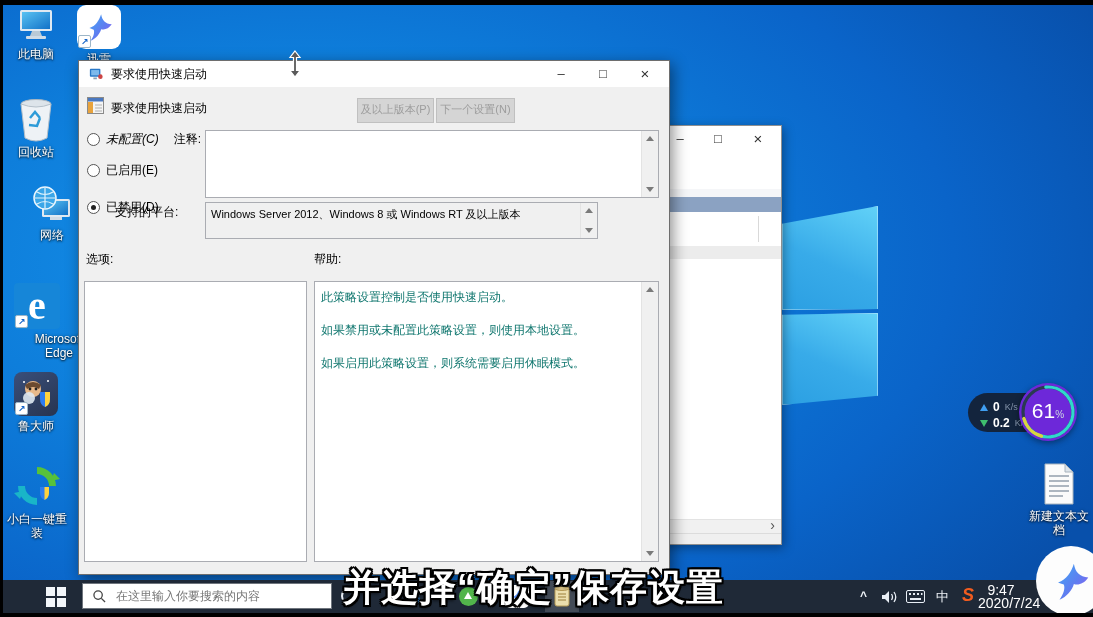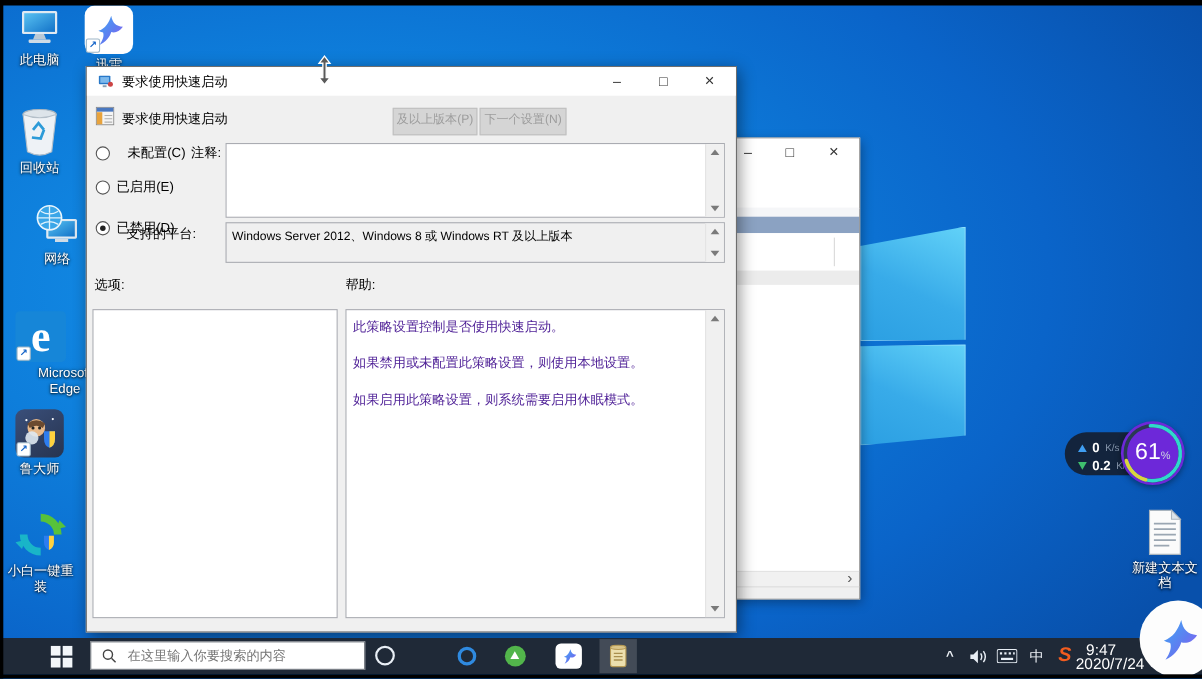--- a/index.html
+++ b/index.html
@@ -30,21 +30,21 @@
     background:#222;margin:3px 0 0 3px;}
   .rlabel{font-size:12px;color:#000;}
   .fieldlabel{font-size:12px;color:#000;}
   .box{background:#fff;border:1px solid #aaacb2;box-sizing:border-box;}
   .boxgray{background:#f0f0f0;border:1px solid #aaacb2;box-sizing:border-box;}
   .sbar{position:absolute;top:0;right:0;bottom:0;width:16px;background:#f0f0f0;border-left:1px solid #e3e3e3;}
   .sarrow-up{position:absolute;top:5px;left:4px;width:0;height:0;
     border-left:4px solid transparent;border-right:4px solid transparent;border-bottom:5px solid #7a7a7a;}
   .sarrow-dn{position:absolute;bottom:5px;left:4px;width:0;height:0;
     border-left:4px solid transparent;border-right:4px solid transparent;border-top:5px solid #7a7a7a;}
-  .helptext p{margin:0 0 17px 0;font-size:12px;color:#4c1d95;line-height:16px;}
+  .helptext p{margin:0 0 17px 0;font-size:12px;color:#0f766e;line-height:16px;}
   
   .taskbar{left:0;top:580px;width:1093px;height:33px;background:#1f2937;}
   .traytxt{color:#eef2f7;font-size:12px;}
   .clock{color:#fff;font-size:14px;line-height:13px;text-align:center;}
   
   .subtitle{font-size:37px;font-weight:700;color:#fff;letter-spacing:1px;white-space:nowrap;
     text-shadow:-2px 0 0 #000,2px 0 0 #000,0 -2px 0 #000,0 2px 0 #000,
     -2px -2px 0 #000,2px -2px 0 #000,-2px 2px 0 #000,2px 2px 0 #000,0 3px 3px rgba(0,0,0,.5);}
   .bar{background:#000;}
   .net-pill{background:rgba(21,32,50,.92);border-radius:20px;}
@@ -235,21 +235,21 @@
           <line x1="8" y1="8" x2="15" y2="8"></line>
           <line x1="8" y1="11" x2="15" y2="11"></line>
           <line x1="8" y1="14" x2="15" y2="14"></line>
         </g>
     </svg>
     <span class="a" style="left:32px;top:39px;font-size:12px;color:#000;">要求使用快速启动</span>
 
     <div class="a btn-disabled" style="left:278px;top:37px;width:75px;height:23px;">及以上版本(P)</div>
     <div class="a btn-disabled" style="left:357px;top:37px;width:77px;height:23px;">下一个设置(N)</div>
 
-    <div class="a" style="left:8px;top:70px;display:flex;align-items:center;gap:16px;">
+    <div class="a" style="left:8px;top:70px;display:flex;align-items:center;gap:6px;font-style:italic;">
       <span class="radio"></span>
       <span class="rlabel">未配置(C)</span>
     </div>
     <div class="a" style="left:8px;top:101px;display:flex;align-items:center;gap:6px;">
       <span class="radio"></span>
       <span class="rlabel">已启用(E)</span>
     </div>
     <div class="a" style="left:8px;top:138px;display:flex;align-items:center;gap:6px;">
       <span class="radio checked"></span>
       <span class="rlabel">已禁用(D)</span>
@@ -258,21 +258,21 @@
     <span class="a fieldlabel" style="left:68px;top:70px;width:54px;text-align:right;">注释:</span>
     <div class="a box" style="left:126px;top:69px;width:454px;height:68px;">
       <span style="font-size:12px;"></span>
       <div class="sbar">
           <span class="sarrow-up"></span>
           <span class="sarrow-dn"></span>
         </div>
     </div>
 
     <span class="a fieldlabel" style="left:36px;top:143px;width:86px;text-align:left;">支持的平台:</span>
-    <div class="a boxgray" style="left:126px;top:141px;width:454px;height:37px;">
+    <div class="a boxgray" style="left:126px;top:141px;width:393px;height:37px;">
       <div style="font-size:11px;color:#000;padding:4px 20px 0 5px;">Windows Server 2012、Windows 8 或 Windows RT 及以上版本</div>
       <div class="sbar" style="background:#f0f0f0;">
           <span class="sarrow-up"></span>
           <span class="sarrow-dn"></span>
         </div>
     </div>
 
     <span class="a fieldlabel" style="left:7px;top:190px;">选项:</span>
     <span class="a fieldlabel" style="left:235px;top:190px;">帮助:</span>
 
@@ -350,20 +350,21 @@
       <div>2020/7/24</div>
     </div>
   </div>
 
   <div class="a" style="left:1036px;top:546px;width:70px;height:70px;background:#fdfdfd;border-radius:50%;display:flex;align-items:center;justify-content:center;z-index:30;">
     <svg width="46" height="46" viewBox="0 0 64 64">
       <path d="M14 34 C26 30 32 20 36 8 C38 20 44 26 56 27 C50 36 42 38 36 36 C34 44 26 54 16 58 C22 50 24 42 22 37 C19 36 16 35 14 34 Z" fill="url(#bird)"></path>
     </svg>
   </div>
 
+  <div class="a subtitle" style="left:343px;top:563px;z-index:40;">并选择“确定”保存设置</div>
 
   <svg class="a" width="14" height="28" viewBox="0 0 14 28" style="left:288px;top:50px;z-index:50;">
     <path d="M7 1 L12 7.5 L8.5 7.5 L8.5 20.5 L12 20.5 L7 27 L2 20.5 L5.5 20.5 L5.5 7.5 L2 7.5 Z" fill="#5a5a5a" stroke="#fff" stroke-width="1.2"></path>
   </svg>
 
   <div class="a bar" style="left:0;top:0;width:1093px;height:5px;z-index:60;"></div>
   <div class="a bar" style="left:0;top:613px;width:1093px;height:4px;z-index:60;"></div>
   <div class="a bar" style="left:0;top:0;width:3px;height:617px;z-index:60;"></div>
 </div>
 

